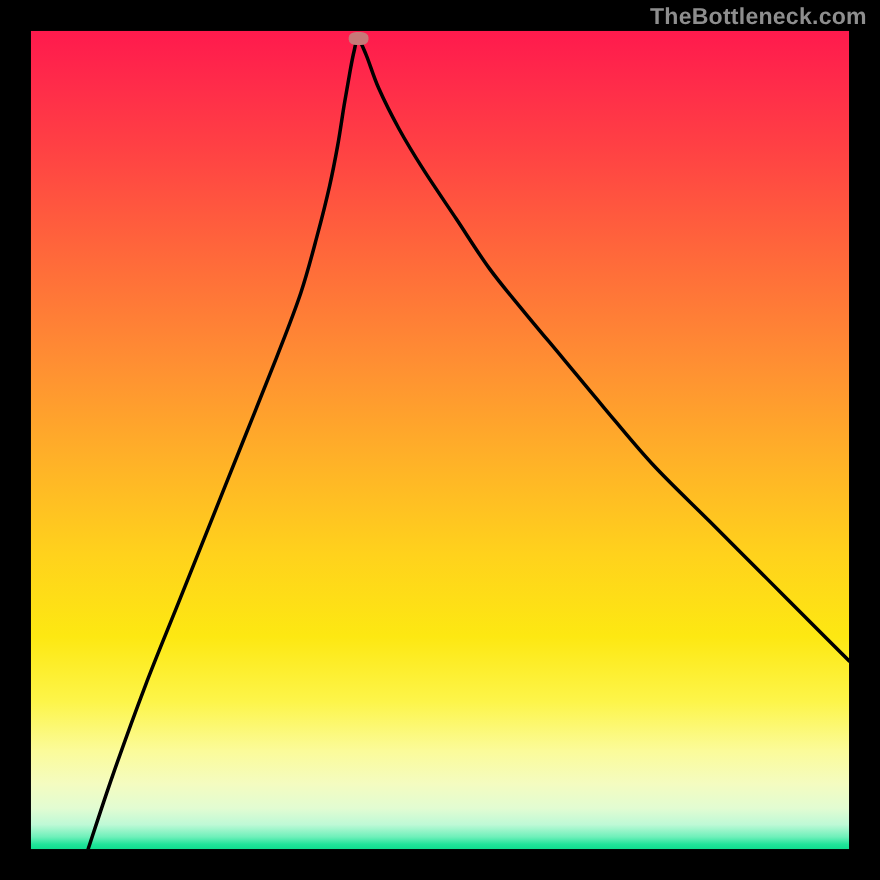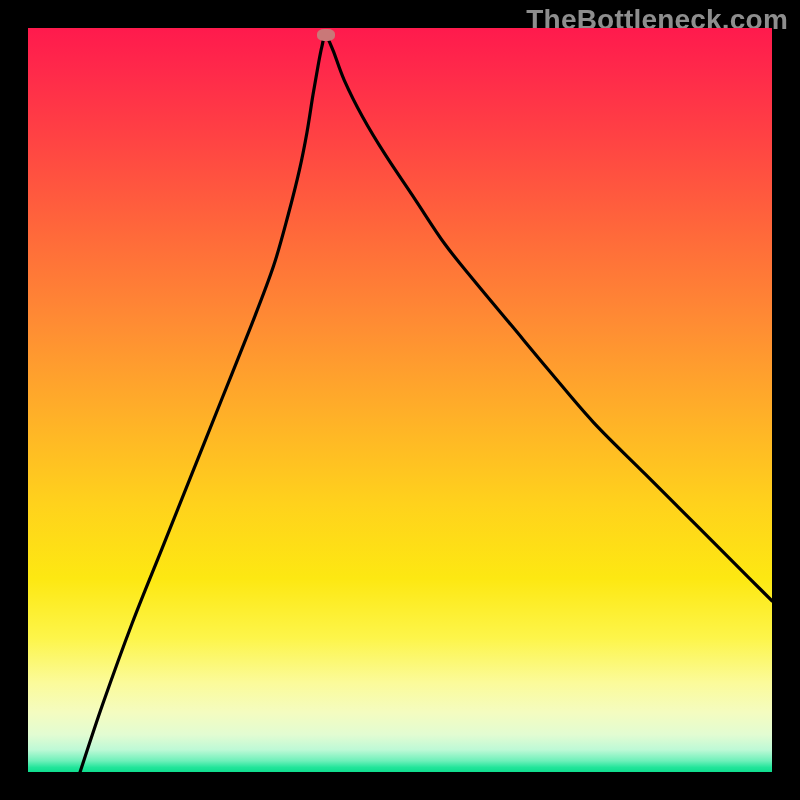--- a/index.html
+++ b/index.html
@@ -59,21 +59,21 @@
     height: 12px;
     border-radius: 7px / 5px;
     background: #c97878;
     transform: translate(-50%, -50%);
   }
   .watermark {
     position: absolute;
     top: 4px;
     right: 12px;
     font-family: Arial, Helvetica, sans-serif;
-    font-size: 28px;
+    font-size: 21px;
     font-weight: 600;
     color: #8e8e8e;
     letter-spacing: 0.2px;
   }
 </style>
 </head>
 <body>
 
 <div class="frame">
   <div class="watermark">TheBottleneck.com</div>

